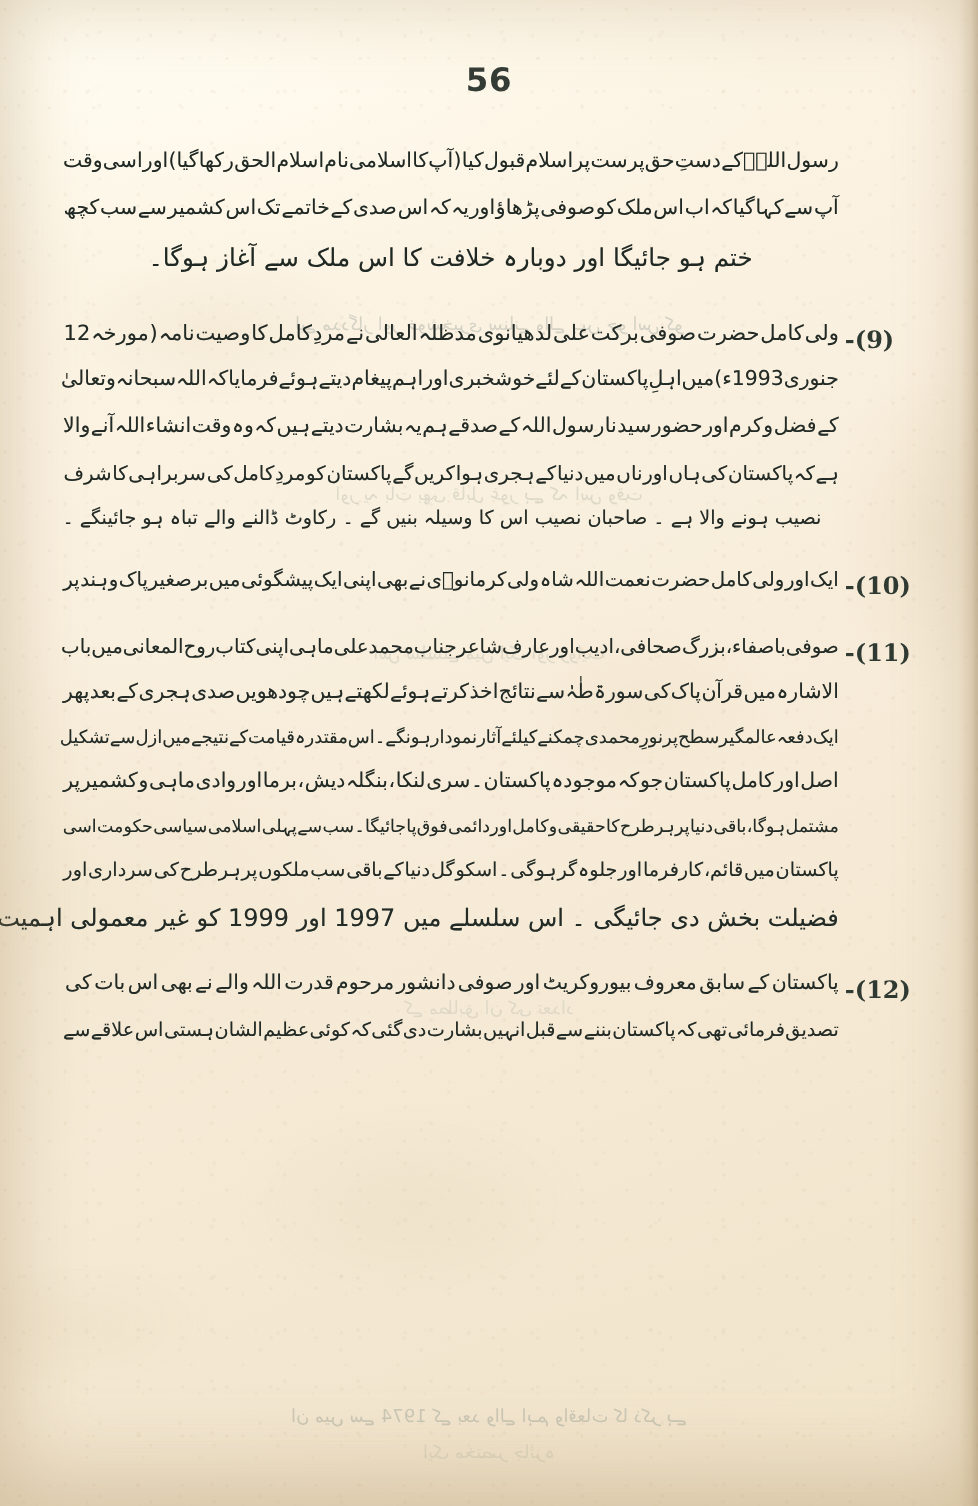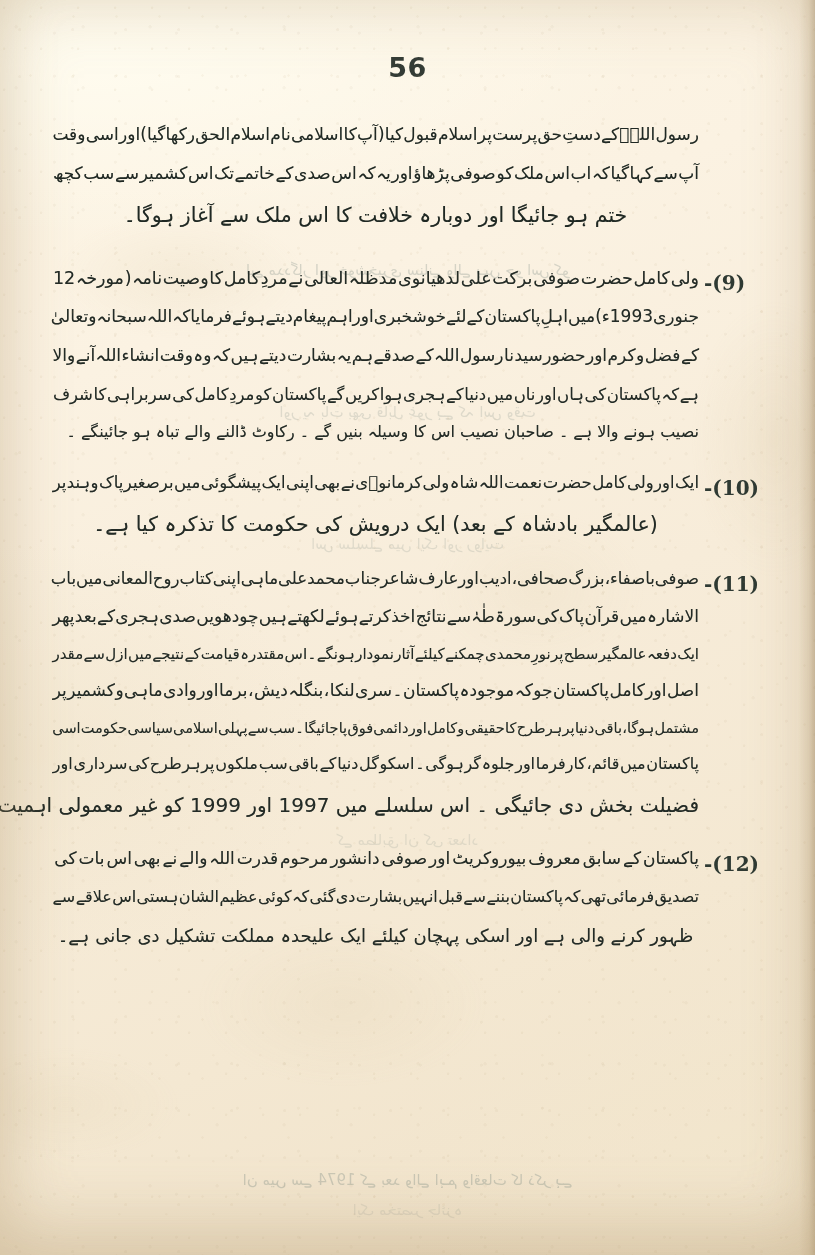--- a/index.html
+++ b/index.html
@@ -142,21 +142,21 @@
     text-shadow:0 0 .5px rgba(35,43,38,.35);
   }
   .line:last-child{margin-bottom:0;}
 
   
   .lines .line:not(.last){
     display:flex;
     justify-content:space-between;
   }
   .lines .line:not(.last)::after{content:"";}
-  .line.last{text-align:right;}
+  .line.last{text-align:left;}
   .line.center-last{text-align:center;text-decoration:underline;}
 
   .line > span{display:inline-block;}
 
   
   .lead .line{color:#1f2823;}
 </style>
 </head>
 <body>
 
@@ -353,21 +353,20 @@
             <span>اپنی</span>
             <span>ایک</span>
             <span>پیشگوئی</span>
             <span>میں</span>
             <span>برصغیر</span>
             <span>پاک</span>
             <span>و</span>
             <span>ہند</span>
             <span>پر</span>
           </div>
-        <div class="line last center-last"><span>(عالمگیر بادشاہ کے بعد) ایک درویش کی حکومت کا تذکرہ کیا ہے۔</span></div>
       </div>
     </div>
 
     <div class="para">
       <div class="marker">
         <span class="dash">-</span><span>(11)</span>
       </div>
       <div class="lines">
         <div class="line" style="font-size: 16.5px;">
             <span>صوفی</span>
@@ -427,21 +426,21 @@
             <span>نگے</span>
             <span>۔</span>
             <span>اس</span>
             <span>مقتدرہ</span>
             <span>قیامت</span>
             <span>کے</span>
             <span>نتیجے</span>
             <span>میں</span>
             <span>ازل</span>
             <span>سے</span>
-            <span>مقدر</span>
+            <span>تشکیل</span>
           </div>
         <div class="line" style="font-size: 17px;">
             <span>اصل</span>
             <span>اور</span>
             <span>کامل</span>
             <span>پاکستان</span>
             <span>جو</span>
             <span>کہ</span>
             <span>موجودہ</span>
             <span>پاکستان</span>
@@ -553,21 +552,20 @@
             <span>گئی</span>
             <span>کہ</span>
             <span>کوئی</span>
             <span>عظیم</span>
             <span>الشان</span>
             <span>ہستی</span>
             <span>اس</span>
             <span>علاقے</span>
             <span>سے</span>
           </div>
-        <div class="line last center-last" style="font-size: 18px;"><span>ظہور کرنے والی ہے اور اسکی پہچان کیلئے ایک علیحدہ مملکت تشکیل دی جانی ہے۔</span></div>
       </div>
     </div>
 
   </div>
 
   <div class="grain"></div>
   <div class="binding"></div>
   <div class="edge-shade"></div>
 
 </div>

